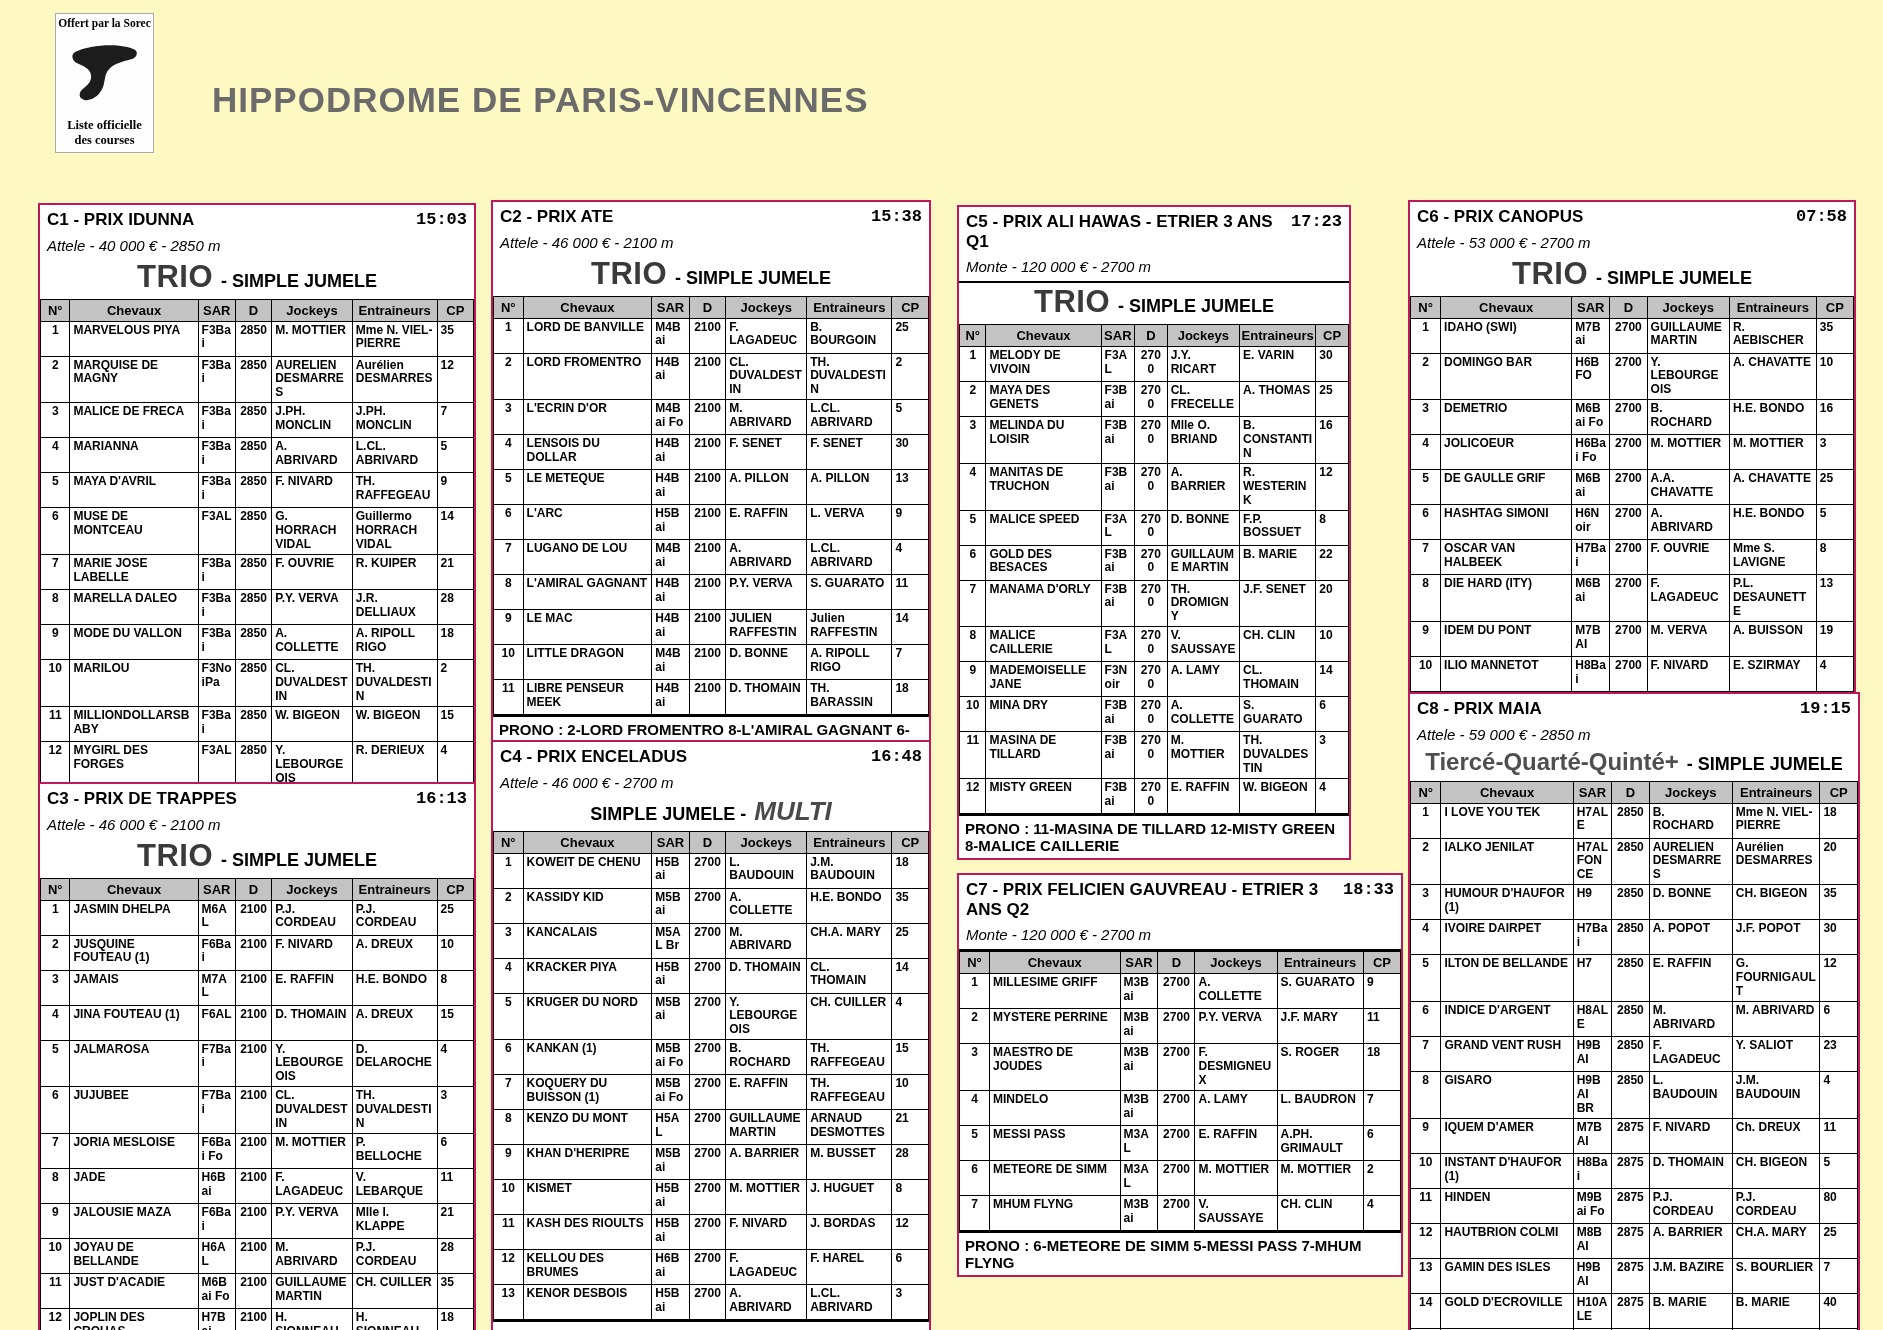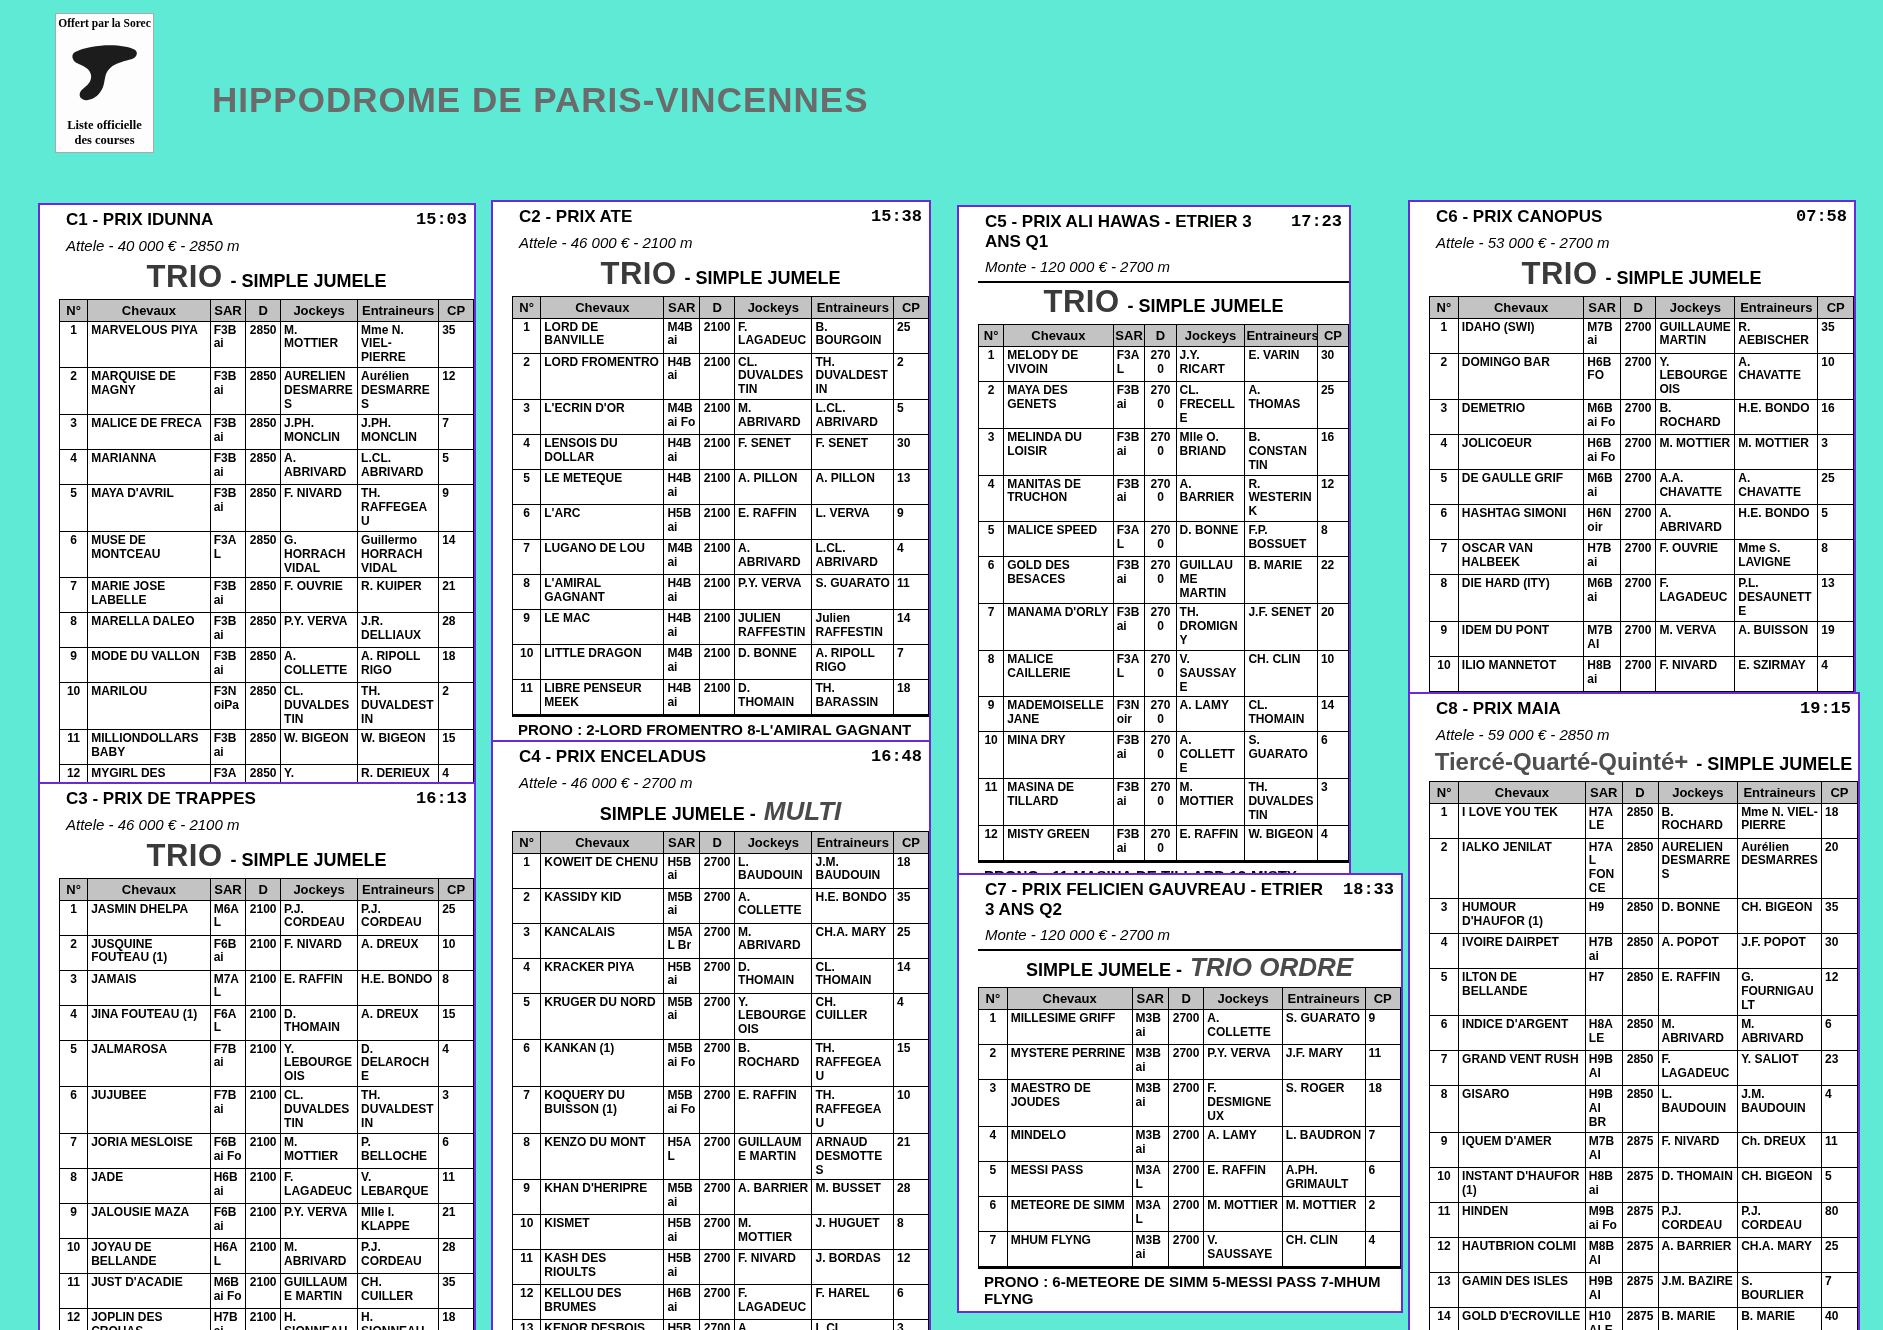--- a/index.html
+++ b/index.html
@@ -1,31 +1,31 @@
 <!DOCTYPE html>
 <html><head>
 <meta charset="utf-8">
 <style>
   html,body{margin:0;padding:0;background:#e8e8e8;}
-  #page{position:relative;width:1883px;height:1330px;background:#5eead4;
+  #page{position:relative;width:1883px;height:1330px;background:#fef9c3;
         font-family:"Liberation Sans",sans-serif;color:#000;overflow:hidden;}
 
   
   .logo{position:absolute;left:55px;top:13px;width:99px;height:140px;border:1px solid #aaa;
         display:flex;flex-direction:column;align-items:center;justify-content:space-between;
         padding:4px 2px;box-sizing:border-box;background:#fdfdfd;
         font-family:"Liberation Serif",serif;font-weight:bold;text-align:center;}
   .logo-top{font-size:11.5px;line-height:1;}
   .logo-bottom{font-size:12.5px;line-height:1.2;}
   .logo-mark{width:74px;height:64px;}
   .main-title{position:absolute;left:219px;top:34px;font-size:27px;font-weight:bold;letter-spacing:0.2px;}
   .venue{position:absolute;left:212px;top:80px;font-size:35px;font-weight:bold;color:#6b6b6b;letter-spacing:1px;}
 
   
-  .race-panel{position:absolute;border:2px solid #6d28d9;background:#fff;box-sizing:border-box;padding-left:19px;}
+  .race-panel{position:absolute;border:2px solid #be185d;background:#fff;box-sizing:border-box;}
   .race-head{display:flex;justify-content:space-between;gap:10px;padding:5px 7px 0;
              font-weight:bold;font-size:17px;line-height:1.15;}
   .race-title{flex:1 1 auto;}
   .race-time{flex:0 0 auto;font-family:Liberation Mono, monospace;}
   .race-cond{padding:7px 7px 4px;font-size:15px;font-style:italic;}
   .race-divider{border-top:2px solid #000;margin-top:2px;}
   .race-bets{text-align:center;padding:3px 4px 7px;line-height:1;white-space:nowrap;}
   .bet-seg+.bet-seg{margin-left:8px;}
   .bet-big{font-size:31px;font-weight:bold;color:#3a3a3a;letter-spacing:0.5px;}
   .bet-sj{font-size:18px;font-weight:bold;color:#000;}
@@ -902,21 +902,20 @@
         </table>
         <div class="race-prono">PRONO : 4-JOLICOEUR 11-MISTER INVICTUS 6-HASHTAG SIMONI</div>
       </div>
       <div class="race-panel" style="left: 957px; top: 873px; width: 446px;">
         <div class="race-head">
           <span class="race-title">C7 - PRIX FELICIEN GAUVREAU - ETRIER 3 ANS Q2</span>
           <span class="race-time">18:33</span>
         </div>
         <div class="race-cond">Monte - 120 000 € - 2700 m</div>
         <div class="race-divider"></div>
-        <div class="race-bets"><span class="bet-seg bet-sj">SIMPLE JUMELE -</span><span class="bet-seg bet-bigit">TRIO ORDRE</span></div>
         <table class="rtable">
           <colgroup>
             <col style="width: 6.8%;">
             <col style="width: 29.6%;">
             <col style="width: 8.6%;">
             <col style="width: 8.4%;">
             <col style="width: 18.6%;">
             <col style="width: 19.6%;">
             <col style="width: 8.4%;">
           </colgroup>

